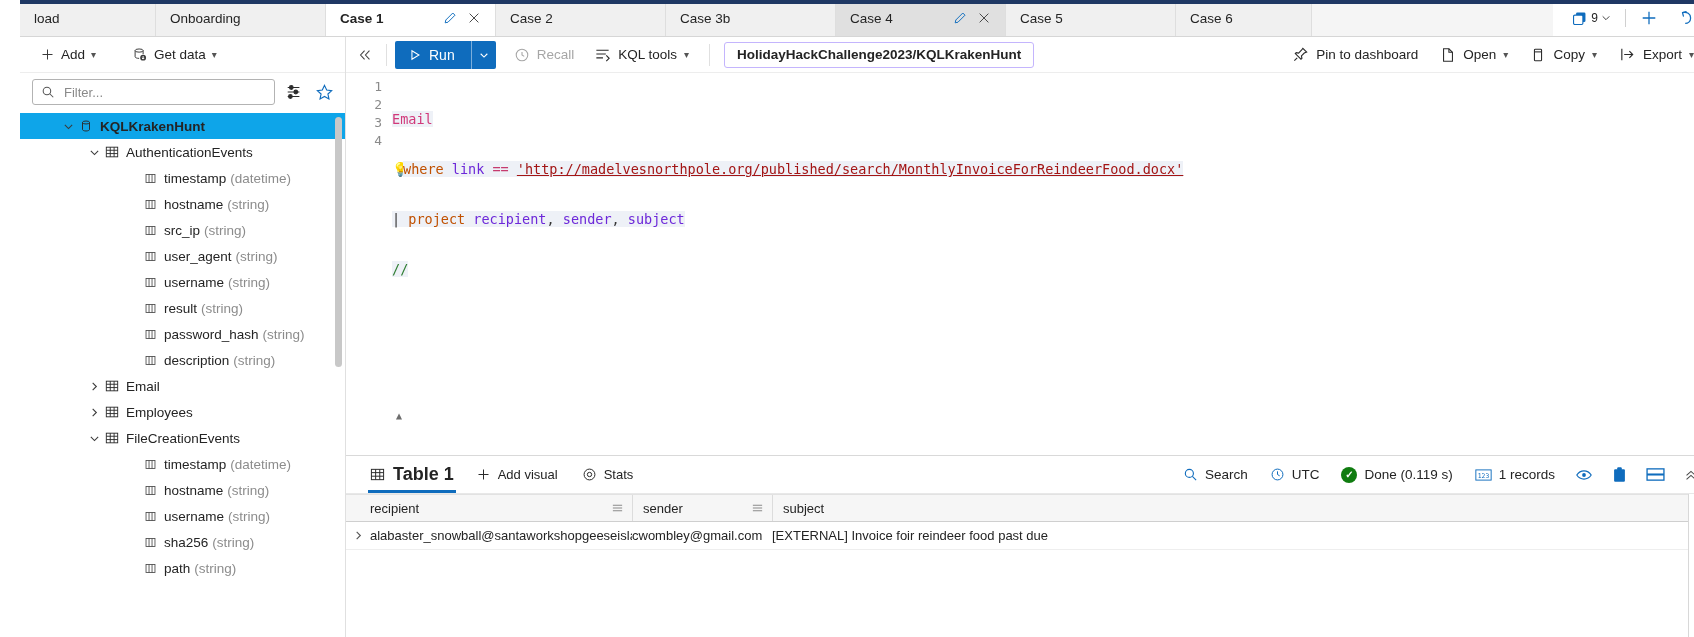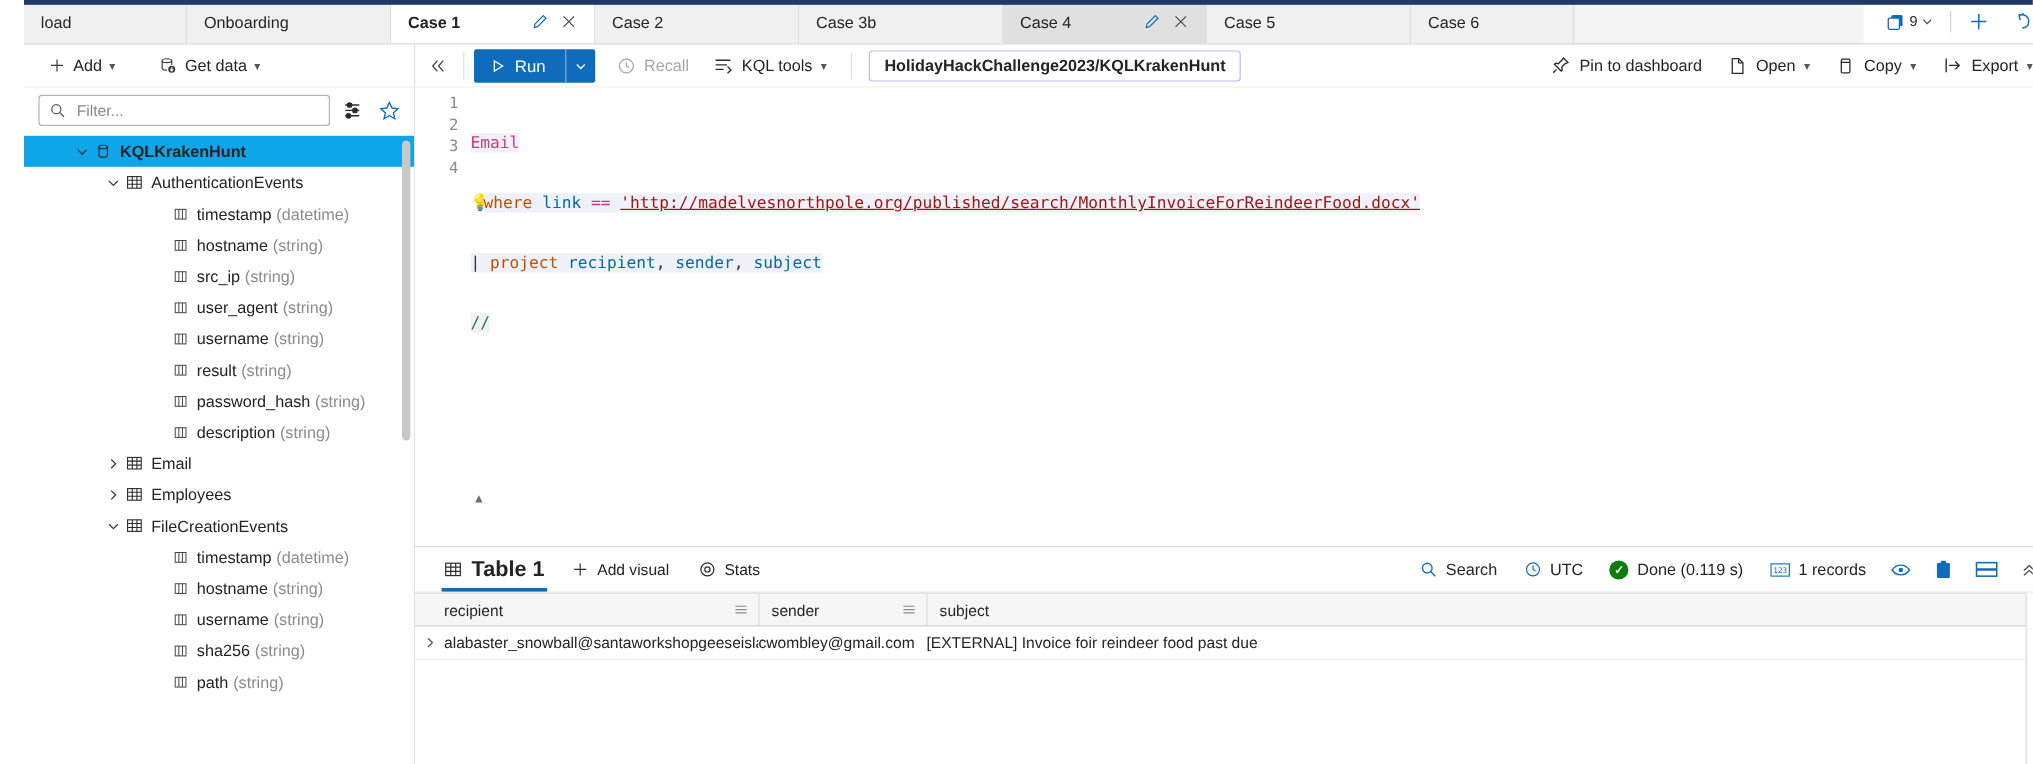--- a/index.html
+++ b/index.html
@@ -156,21 +156,21 @@
   .code {
     flex: 1 1 auto; padding-top: 5px; position: relative;
     font-family: "DejaVu Sans Mono", monospace; font-size: 13.5px;
     white-space: pre; overflow: hidden;
   }
   .code .ln { height: 18px; line-height: 18px; }
   .hl { background: #eef1f7; }
   .kw-table { color: #d1397a; }
   .kw-op   { color: #c63b6e; }
   .kw-ctrl { color: #c05000; }
-  .kw-col  { color: #0369a1; }
+  .kw-col  { color: #6d28d9; }
   .kw-punc { color: #333333; }
   .kw-url  { color: #a31515; text-decoration: underline; text-decoration-color:#a31515;}
   .kw-comment { color: #2e7d32; }
   .bulb { display:inline-block; width: 11px; text-align:center; color:#e8a33d; }
   .editor-sb { position: absolute; left: 0; bottom: 34px; width: 14px; text-align:center; color:#6d6d6d; font-size: 10px;}
 
   
   .results { flex: 0 0 181px; display: flex; flex-direction: column; min-height: 0; background:#fff;}
   .res-toolbar {
     height: 38px; flex: 0 0 38px; display: flex; align-items: center; padding: 0 6px 0 14px;

